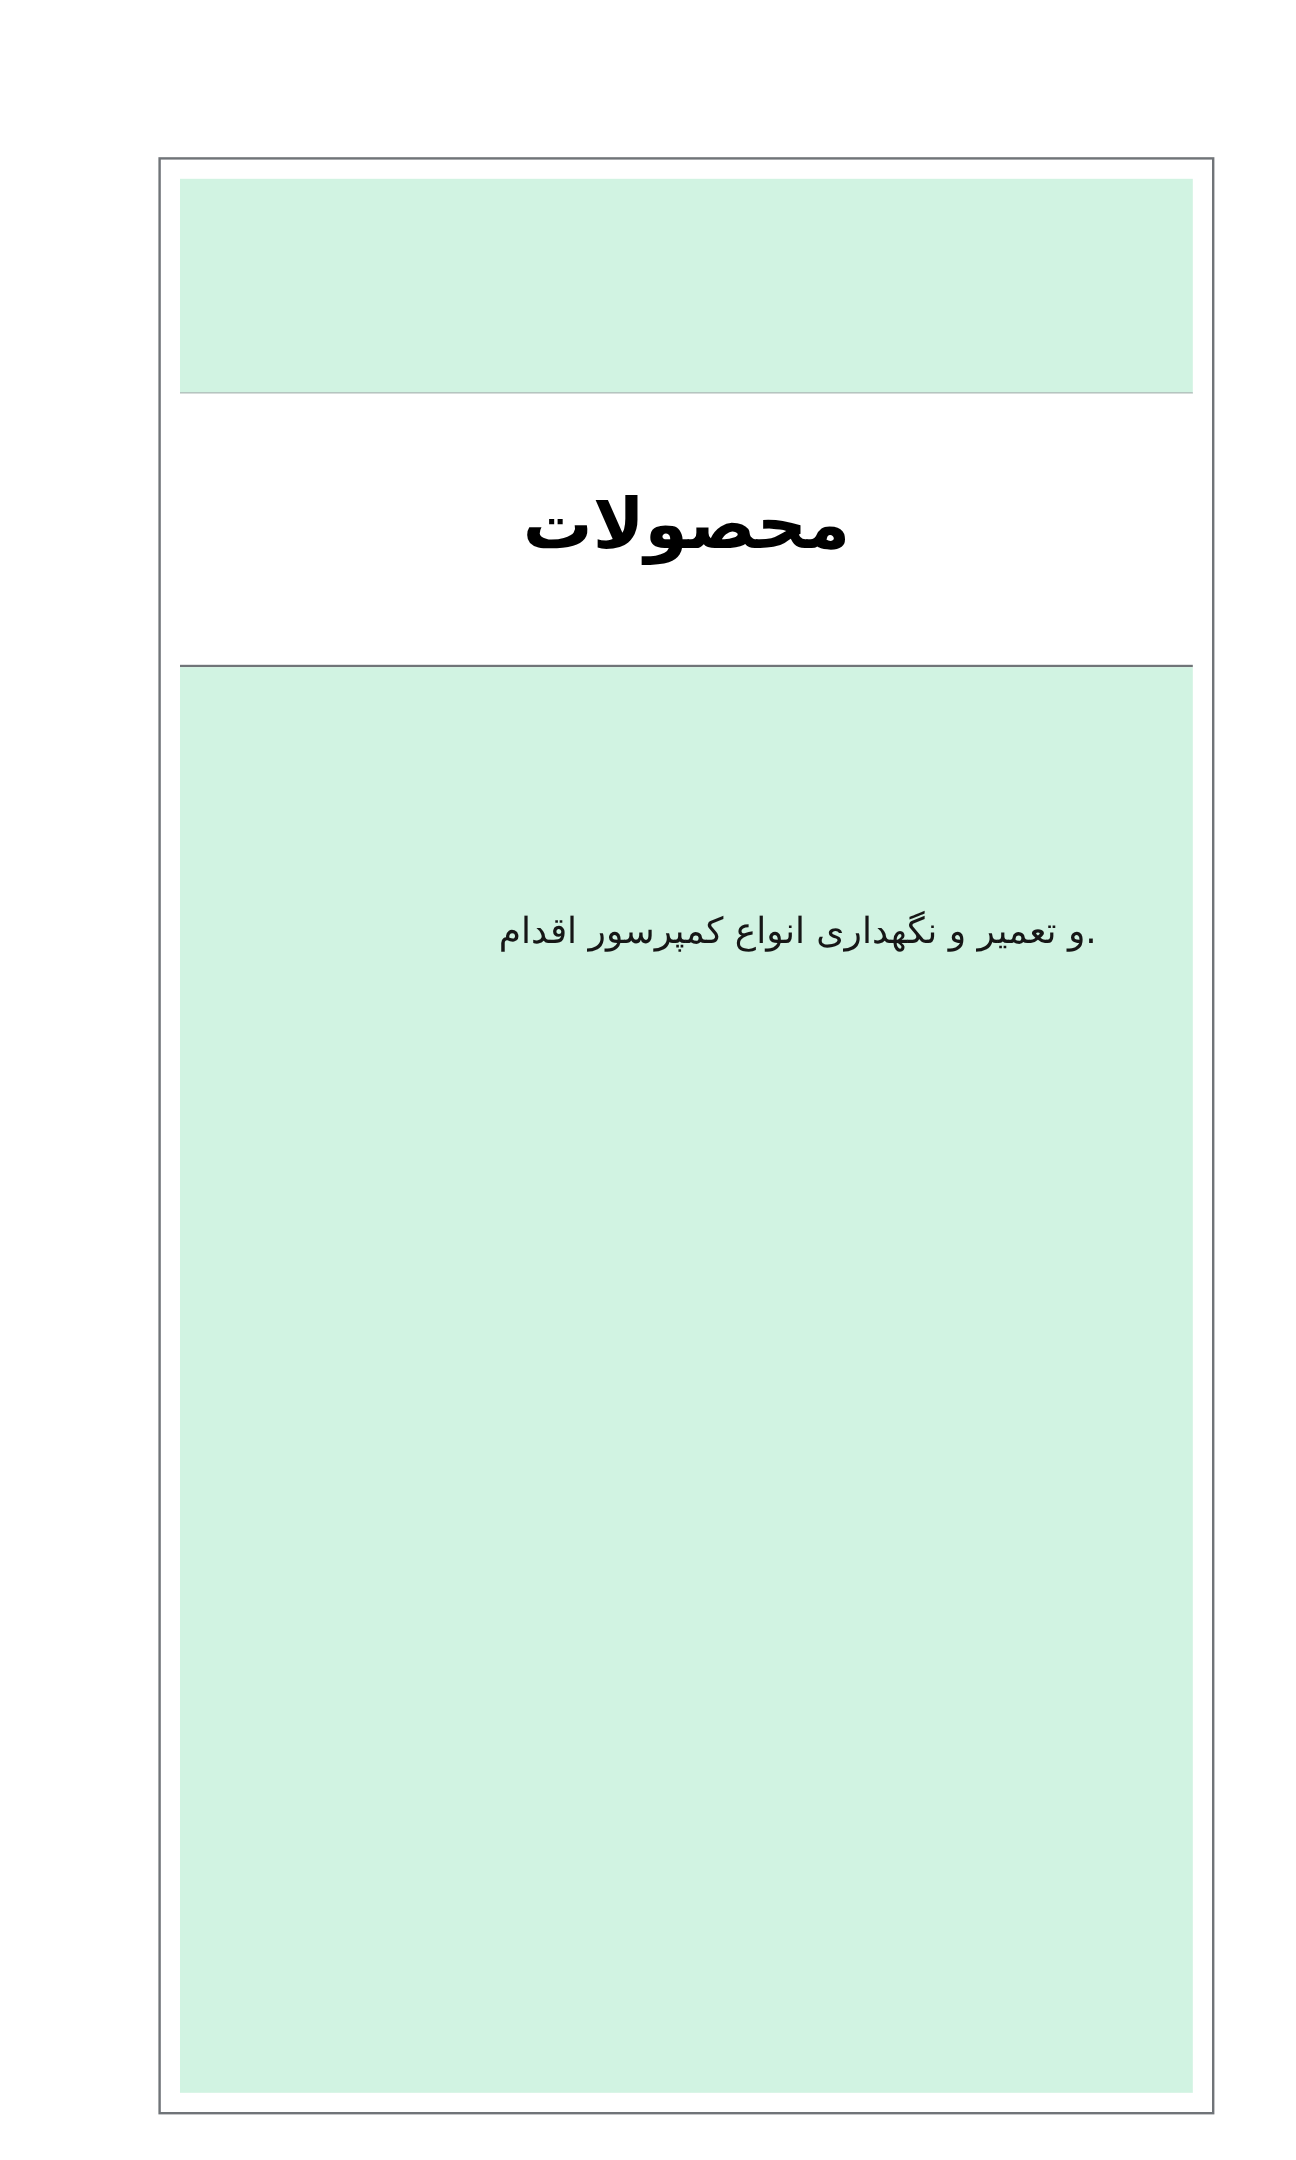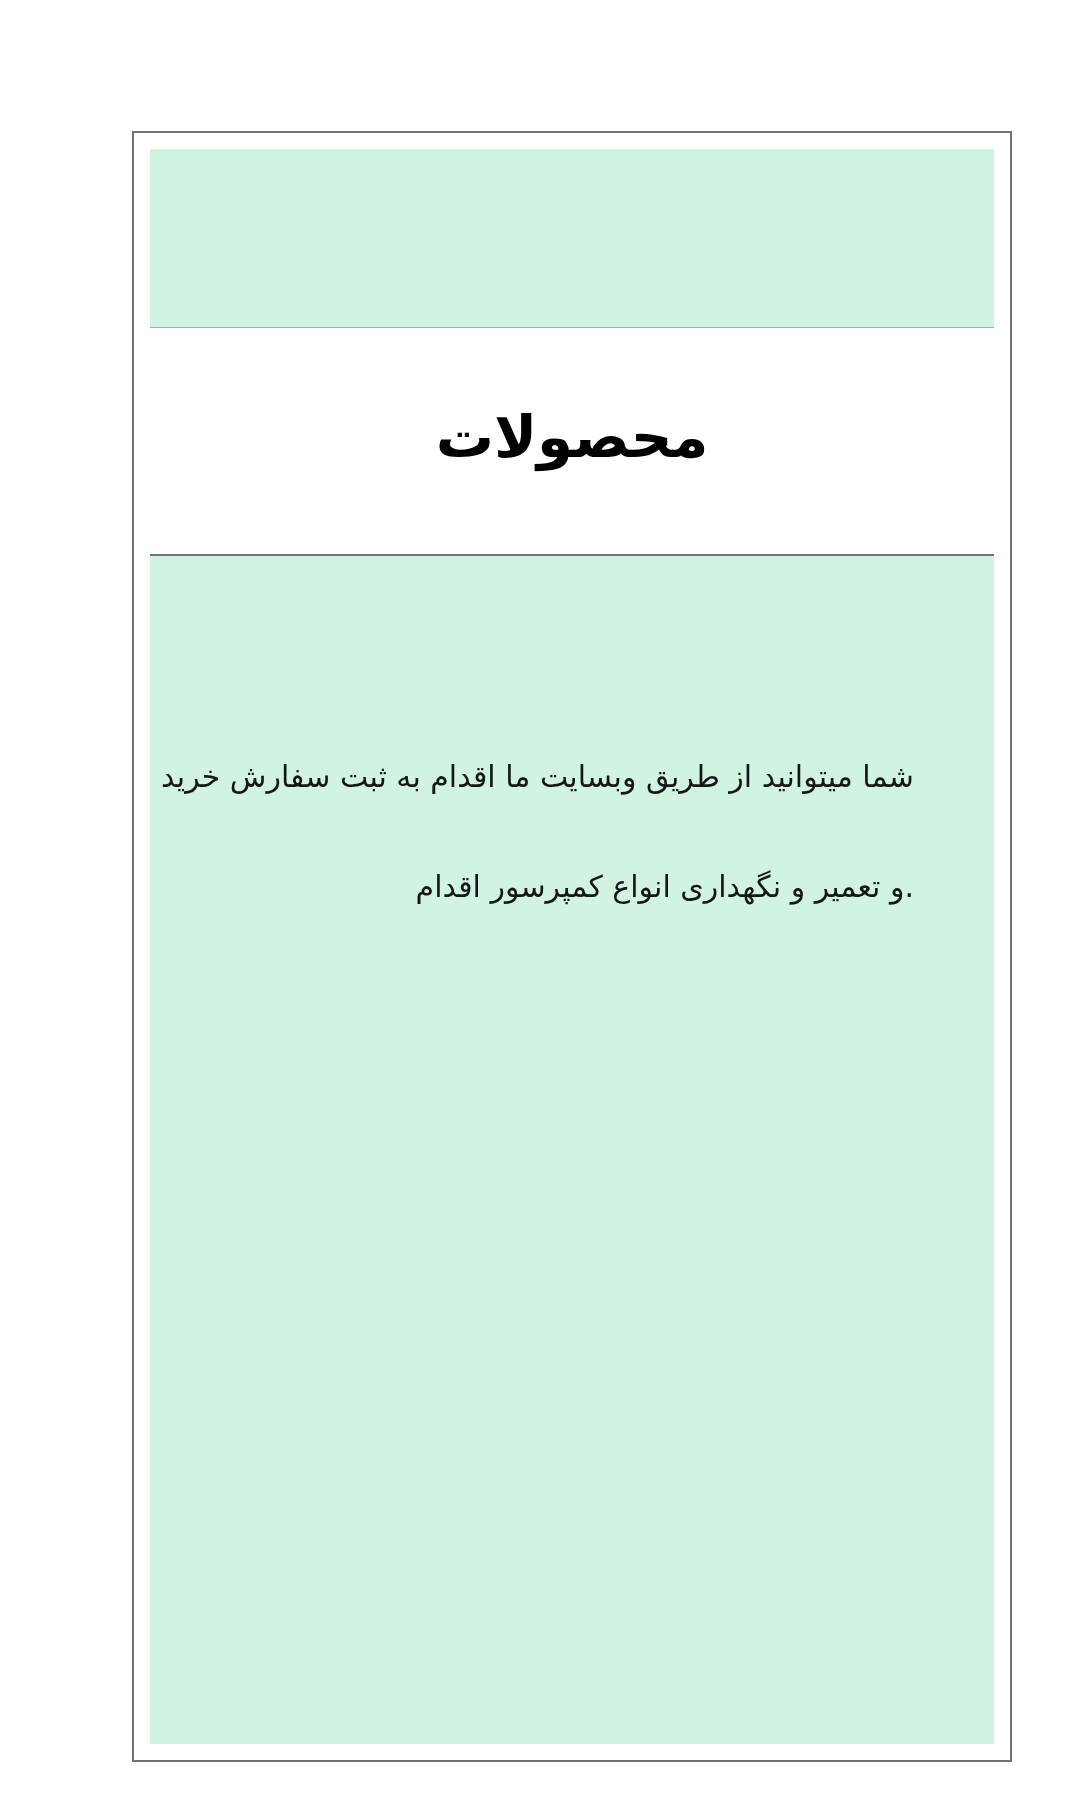--- a/index.html
+++ b/index.html
@@ -74,19 +74,18 @@
   <div class="content-column">
 
     <div class="block-header"></div>
 
     <div class="block-title">
       <h1 class="page-title">محصولات</h1>
     </div>
 
     <div class="block-body">
       <div class="body-text" dir="rtl">
-        <div class="body-line">شما میتوانید از طریق وبسایت ما اقدام به ثبت سفارش خرید</div>
         <div class="body-line">.و تعمیر و نگهداری انواع کمپرسور اقدام</div>
       </div>
     </div>
 
   </div>
 </div>
 
 </body></html>

